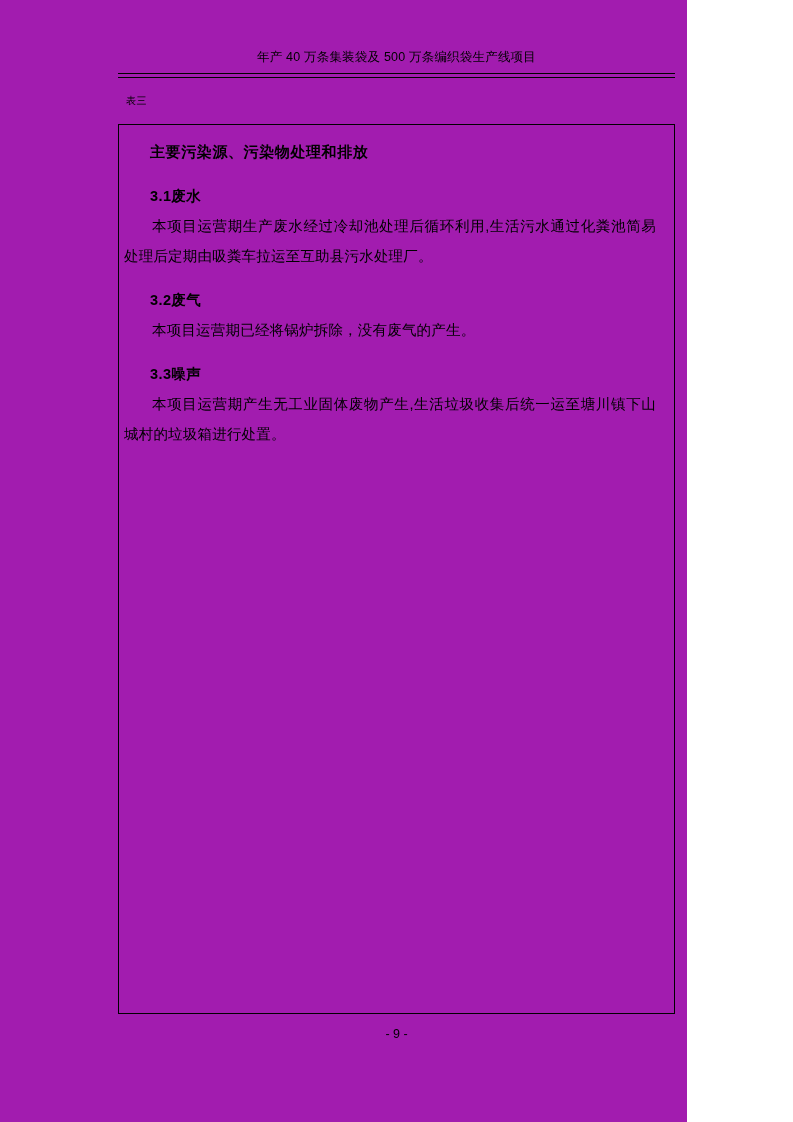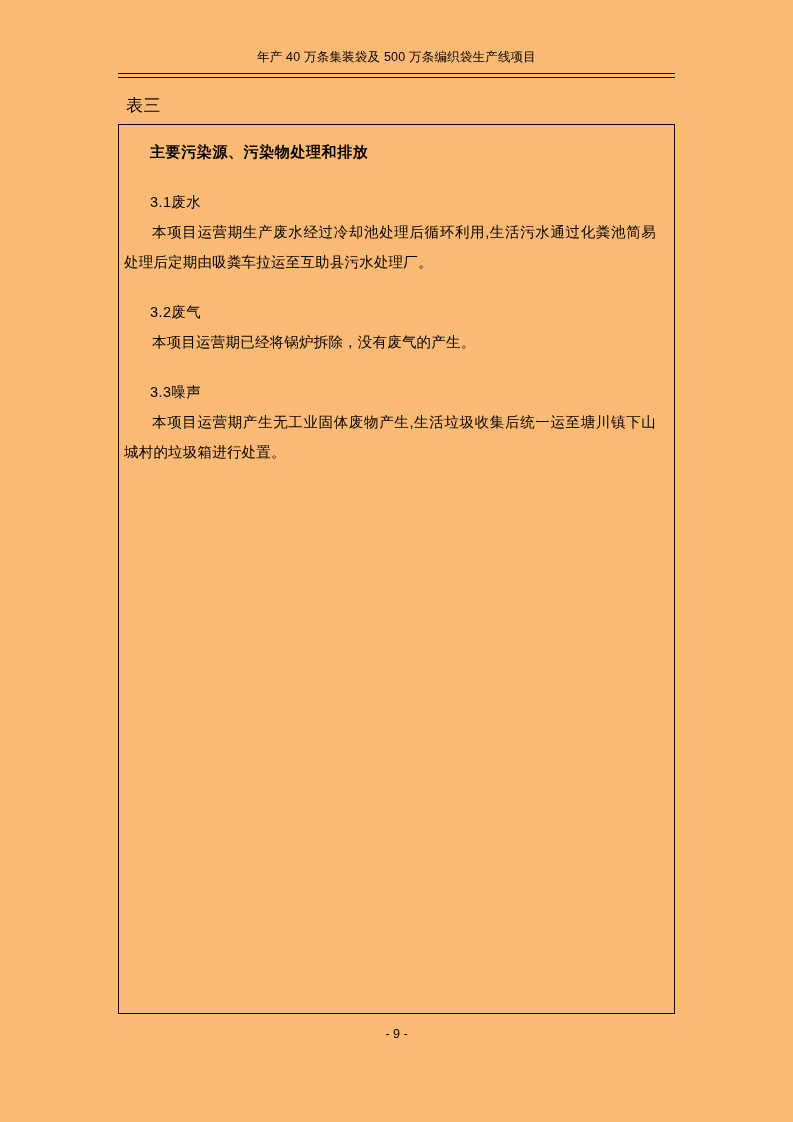--- a/index.html
+++ b/index.html
@@ -6,23 +6,23 @@
     margin: 0;
     padding: 0;
     background: #ffffff;
   }
   body {
     font-family: "Liberation Serif", "DejaVu Serif", serif;
     color: #000000;
   }
   .page {
     position: relative;
-    width: 793px;
+    width: 687px;
     height: 1122px;
-    background: #fdba74;
+    background: #a21caf;
     overflow: hidden;
     box-sizing: border-box;
   }
   
   .header {
     position: absolute;
     left: 118px;
     top: 48px;
     width: 557px;
     text-align: center;
@@ -48,21 +48,21 @@
     top: 77px;
     width: 557px;
     height: 1px;
     background: #000000;
   }
   
   .table-label {
     position: absolute;
     left: 126px;
     top: 94px;
-    font-size: 17px;
+    font-size: 10px;
     font-family: "Liberation Sans", "DejaVu Sans", sans-serif;
     letter-spacing: 0.5px;
   }
   
   .doc-box {
     position: absolute;
     left: 118px;
     top: 124px;
     width: 557px;
     height: 890px;
@@ -73,24 +73,24 @@
   .section-heading {
     font-family: "Liberation Sans", "DejaVu Sans", sans-serif;
     font-weight: bold;
     font-size: 15px;
     line-height: 30px;
     margin: 0 0 0 26px;
     letter-spacing: 0.6px;
   }
   .sub-heading {
     font-family: "Liberation Sans", "DejaVu Sans", sans-serif;
-    font-weight: normal;
+    font-weight: bold;
     font-size: 14.5px;
     line-height: 30px;
-    margin: 20px 0 0 26px;
+    margin: 14px 0 0 26px;
     letter-spacing: 0.4px;
   }
   .body-para {
     font-family: "Liberation Sans", "DejaVu Sans", sans-serif;
     font-size: 14.5px;
     line-height: 30px;
     margin: 0;
     text-indent: 28px;
     text-align: justify;
     text-justify: inter-ideograph;

